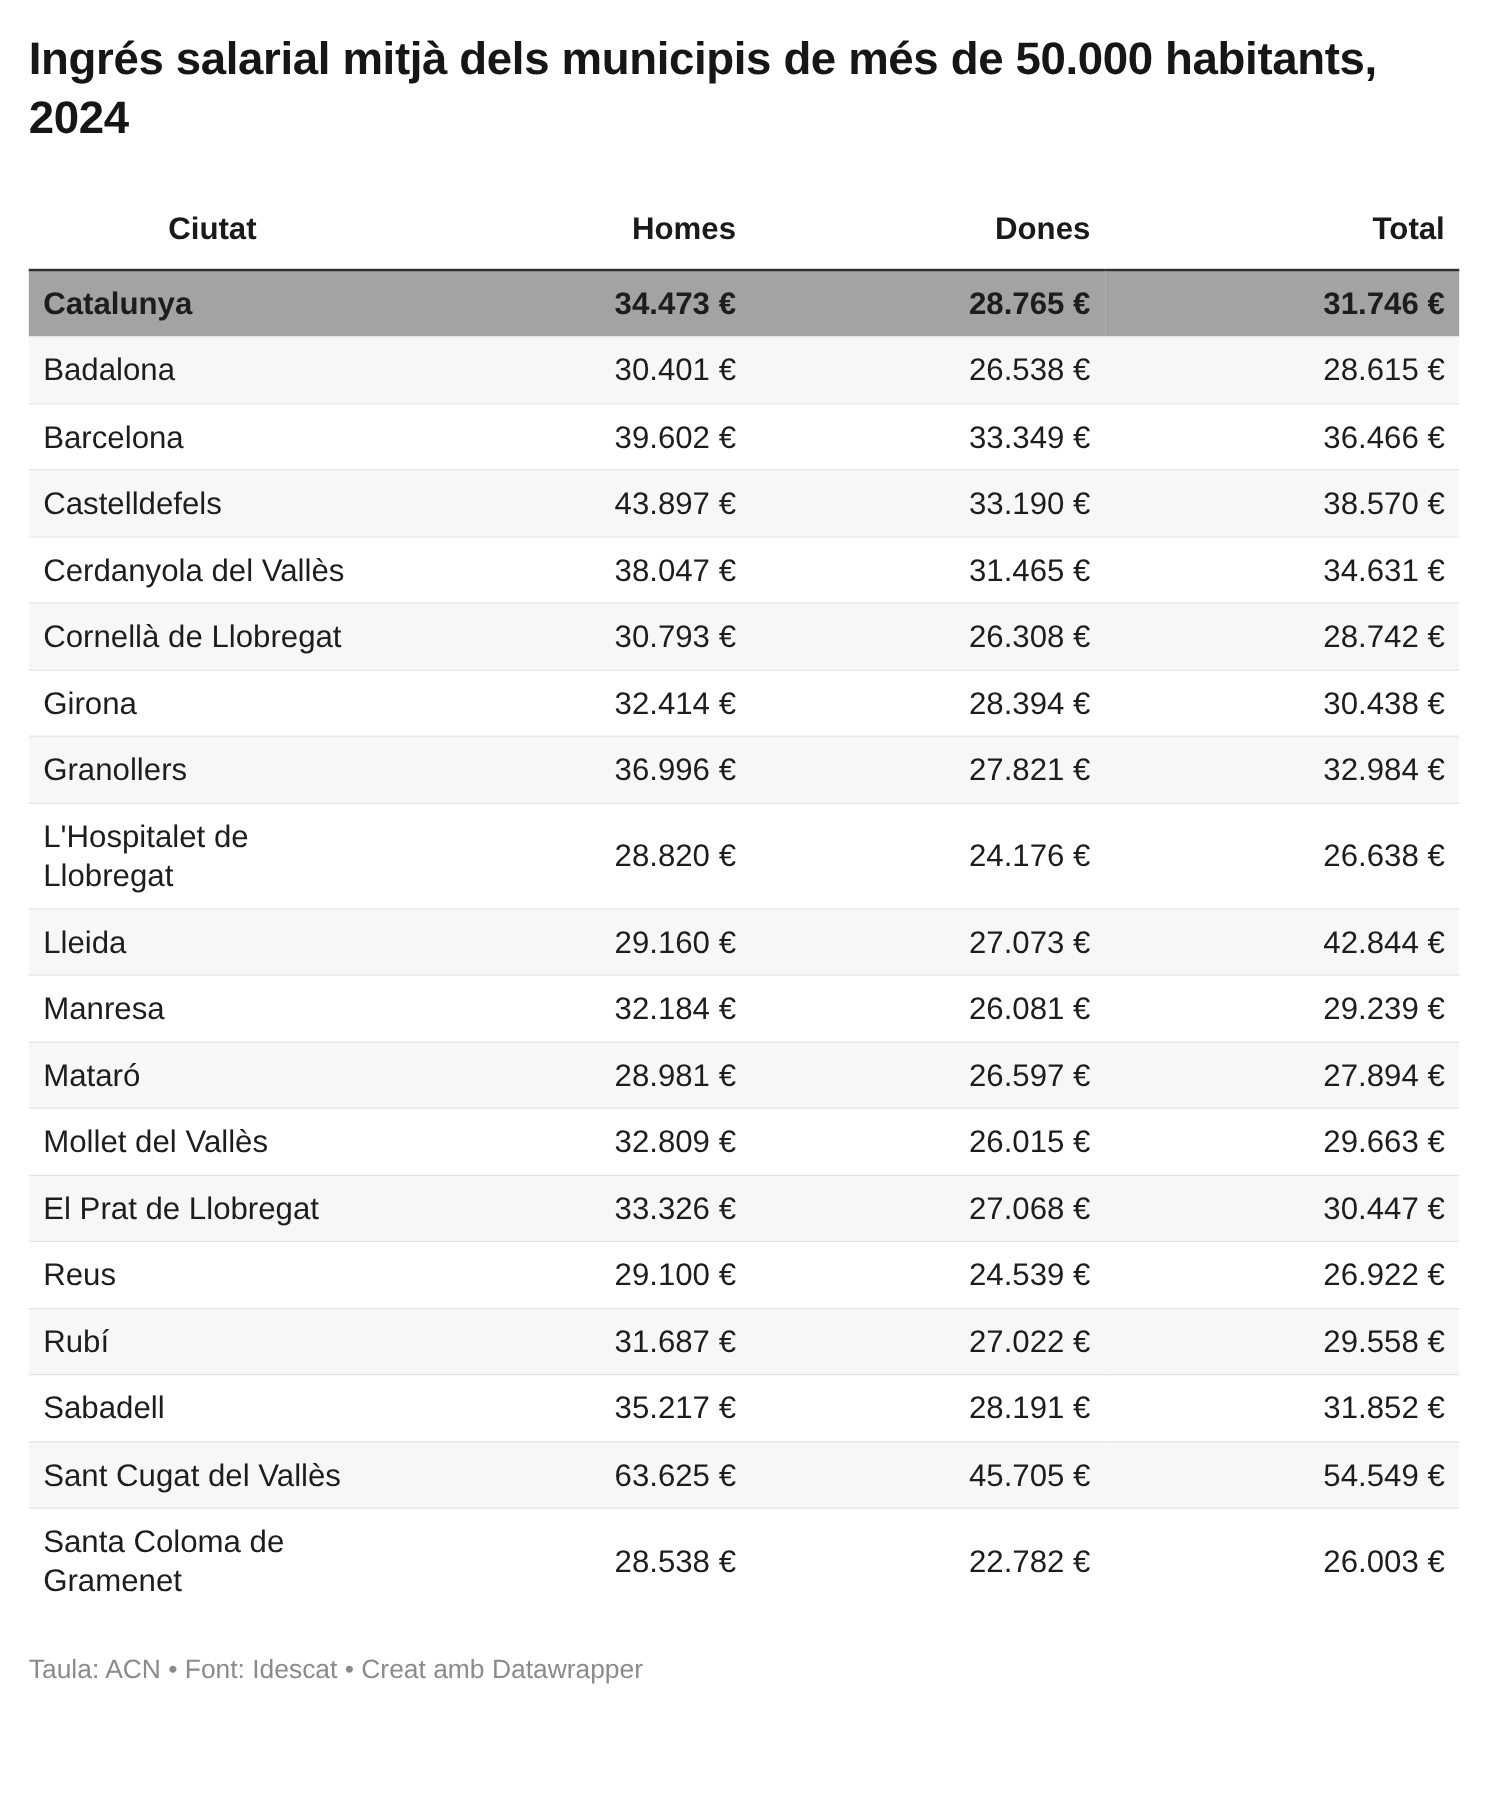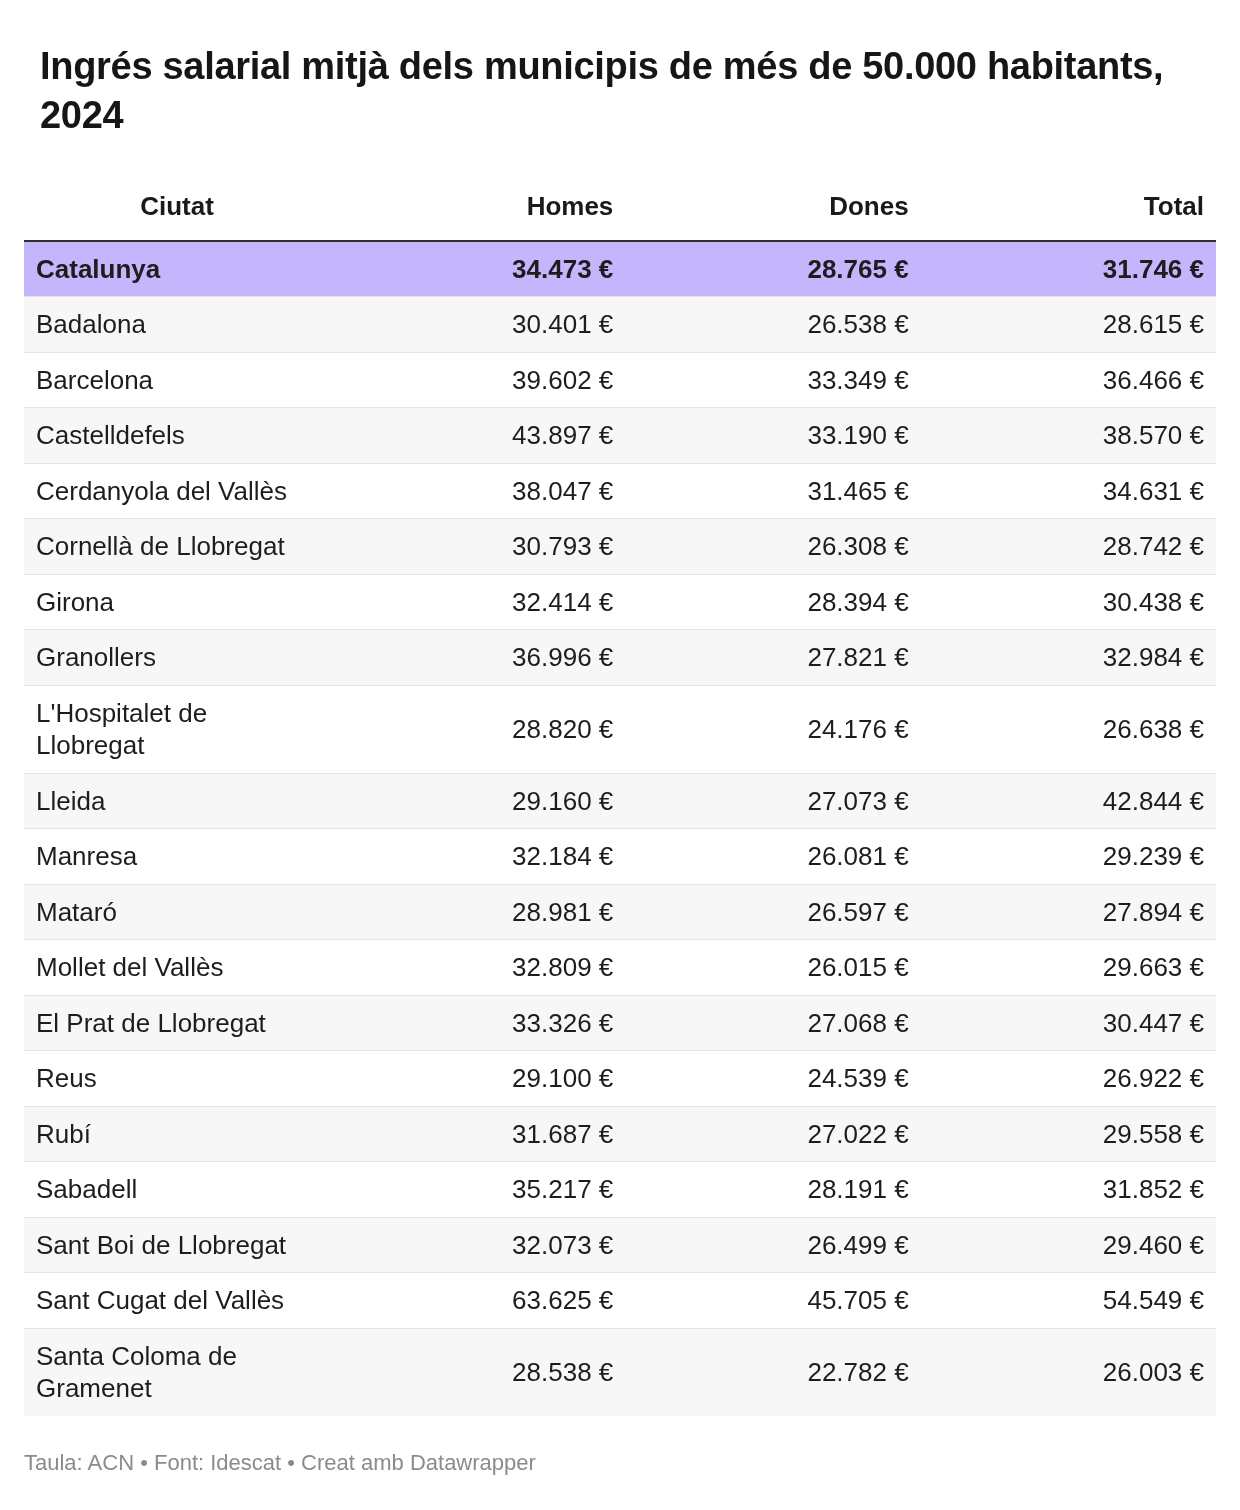--- a/index.html
+++ b/index.html
@@ -11,21 +11,21 @@
     width: 1240px;
     height: 1510px;
     font-family: "Liberation Sans", sans-serif;
     color: #1a1a1a;
     overflow: hidden;
   }
   .container {
     padding: 26px 24px 0 24px;
   }
   h1.title {
-    margin: 16px;
+    margin: 0;
     font-size: 38px;
     line-height: 1.3;
     font-weight: 700;
     color: #161616;
     letter-spacing: -0.3px;
   }
   table.salary-table {
     width: 100%;
     border-collapse: collapse;
     table-layout: fixed;
@@ -45,21 +45,21 @@
     font-size: 26px;
     color: #1d1d1d;
     text-align: right;
     padding: 11px 12px;
     line-height: 1.25;
     vertical-align: middle;
   }
   td.city { text-align: left; }
   tbody tr:nth-child(even) { background: #f7f7f7; }
   tbody tr + tr td { border-top: 1px solid #e4e4e4; }
-  tbody tr.highlight { background: #c4b5fd; }
+  tbody tr.highlight { background: #a3a3a3; }
   tbody tr.highlight td { font-weight: 700; }
   p.note {
     margin: 26px 0 0 0;
     font-size: 27px;
     color: #9a9a9a;
   }
   p.footer {
     margin: 34px 0 0 0;
     font-size: 22px;
     color: #8b8b8b;
@@ -183,26 +183,20 @@
     <td class="num">27.022 €</td>
     <td class="num">29.558 €</td>
   </tr>
         <tr>
     <td class="city">Sabadell</td>
     <td class="num">35.217 €</td>
     <td class="num">28.191 €</td>
     <td class="num">31.852 €</td>
   </tr>
         <tr>
-    <td class="city">Sant Boi de Llobregat</td>
-    <td class="num">32.073 €</td>
-    <td class="num">26.499 €</td>
-    <td class="num">29.460 €</td>
-  </tr>
-        <tr>
     <td class="city">Sant Cugat del Vallès</td>
     <td class="num">63.625 €</td>
     <td class="num">45.705 €</td>
     <td class="num">54.549 €</td>
   </tr>
         <tr>
     <td class="city">Santa Coloma de Gramenet</td>
     <td class="num">28.538 €</td>
     <td class="num">22.782 €</td>
     <td class="num">26.003 €</td>

